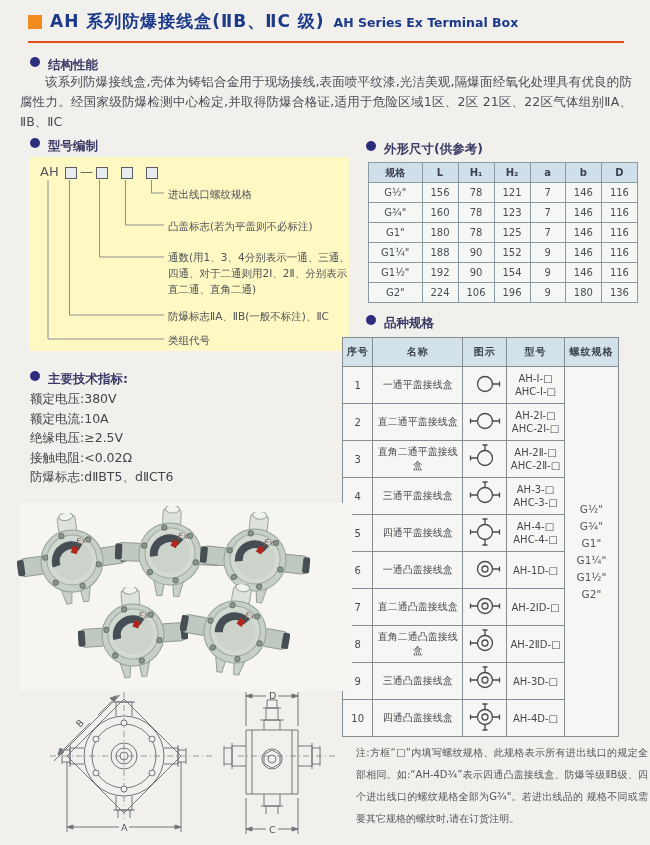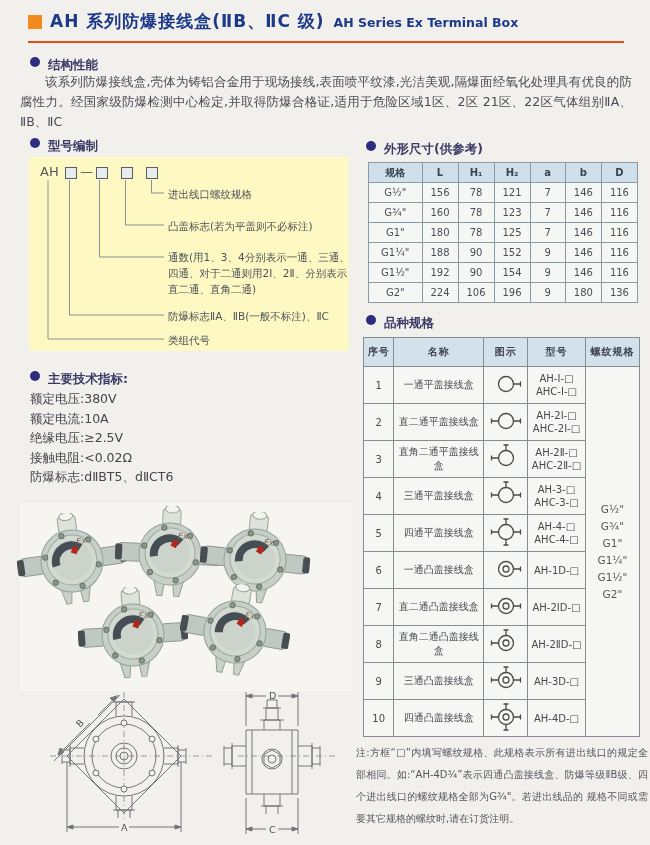--- a/index.html
+++ b/index.html
@@ -30,21 +30,21 @@
   .dlabel.wrap{white-space:normal;width:182px;}
   .dlines{position:absolute;left:0;top:0;}
 
   
   table{border-collapse:collapse;}
   .dimtab{left:368px;top:162px;width:270px;}
   .dimtab th,.dimtab td{border:1px solid #8a9aa2;font-size:10px;text-align:center;padding:0;height:19px;color:#4a4e54;font-weight:normal;}
   .dimtab th{background:#cfe0ea;font-weight:bold;color:#3d4450;}
   .dimtab td{background:#f5f7f5;}
 
-  .vartab{left:363px;top:337px;width:277px;}
+  .vartab{left:342px;top:337px;width:277px;}
   .vartab th,.vartab td{border:1px solid #858c92;font-size:10px;text-align:center;padding:0;color:#46484e;}
   .vartab th{background:#d2e1ea;height:28px;font-weight:bold;color:#3d4450;letter-spacing:1px;}
   .vartab td{background:#f6f7f5;height:36px;}
   .vartab .models div{line-height:13px;font-size:10px;}
   .vartab .thread{font-size:10.5px;line-height:17px;color:#53565c;background:#f6f7f5;}
 
   .note{left:356px;top:742px;width:292px;font-size:10px;line-height:22px;color:#55555c;text-align:justify;}
 
   
   .speclist{left:30px;top:389px;font-size:12.5px;line-height:19.5px;color:#45454c;}

